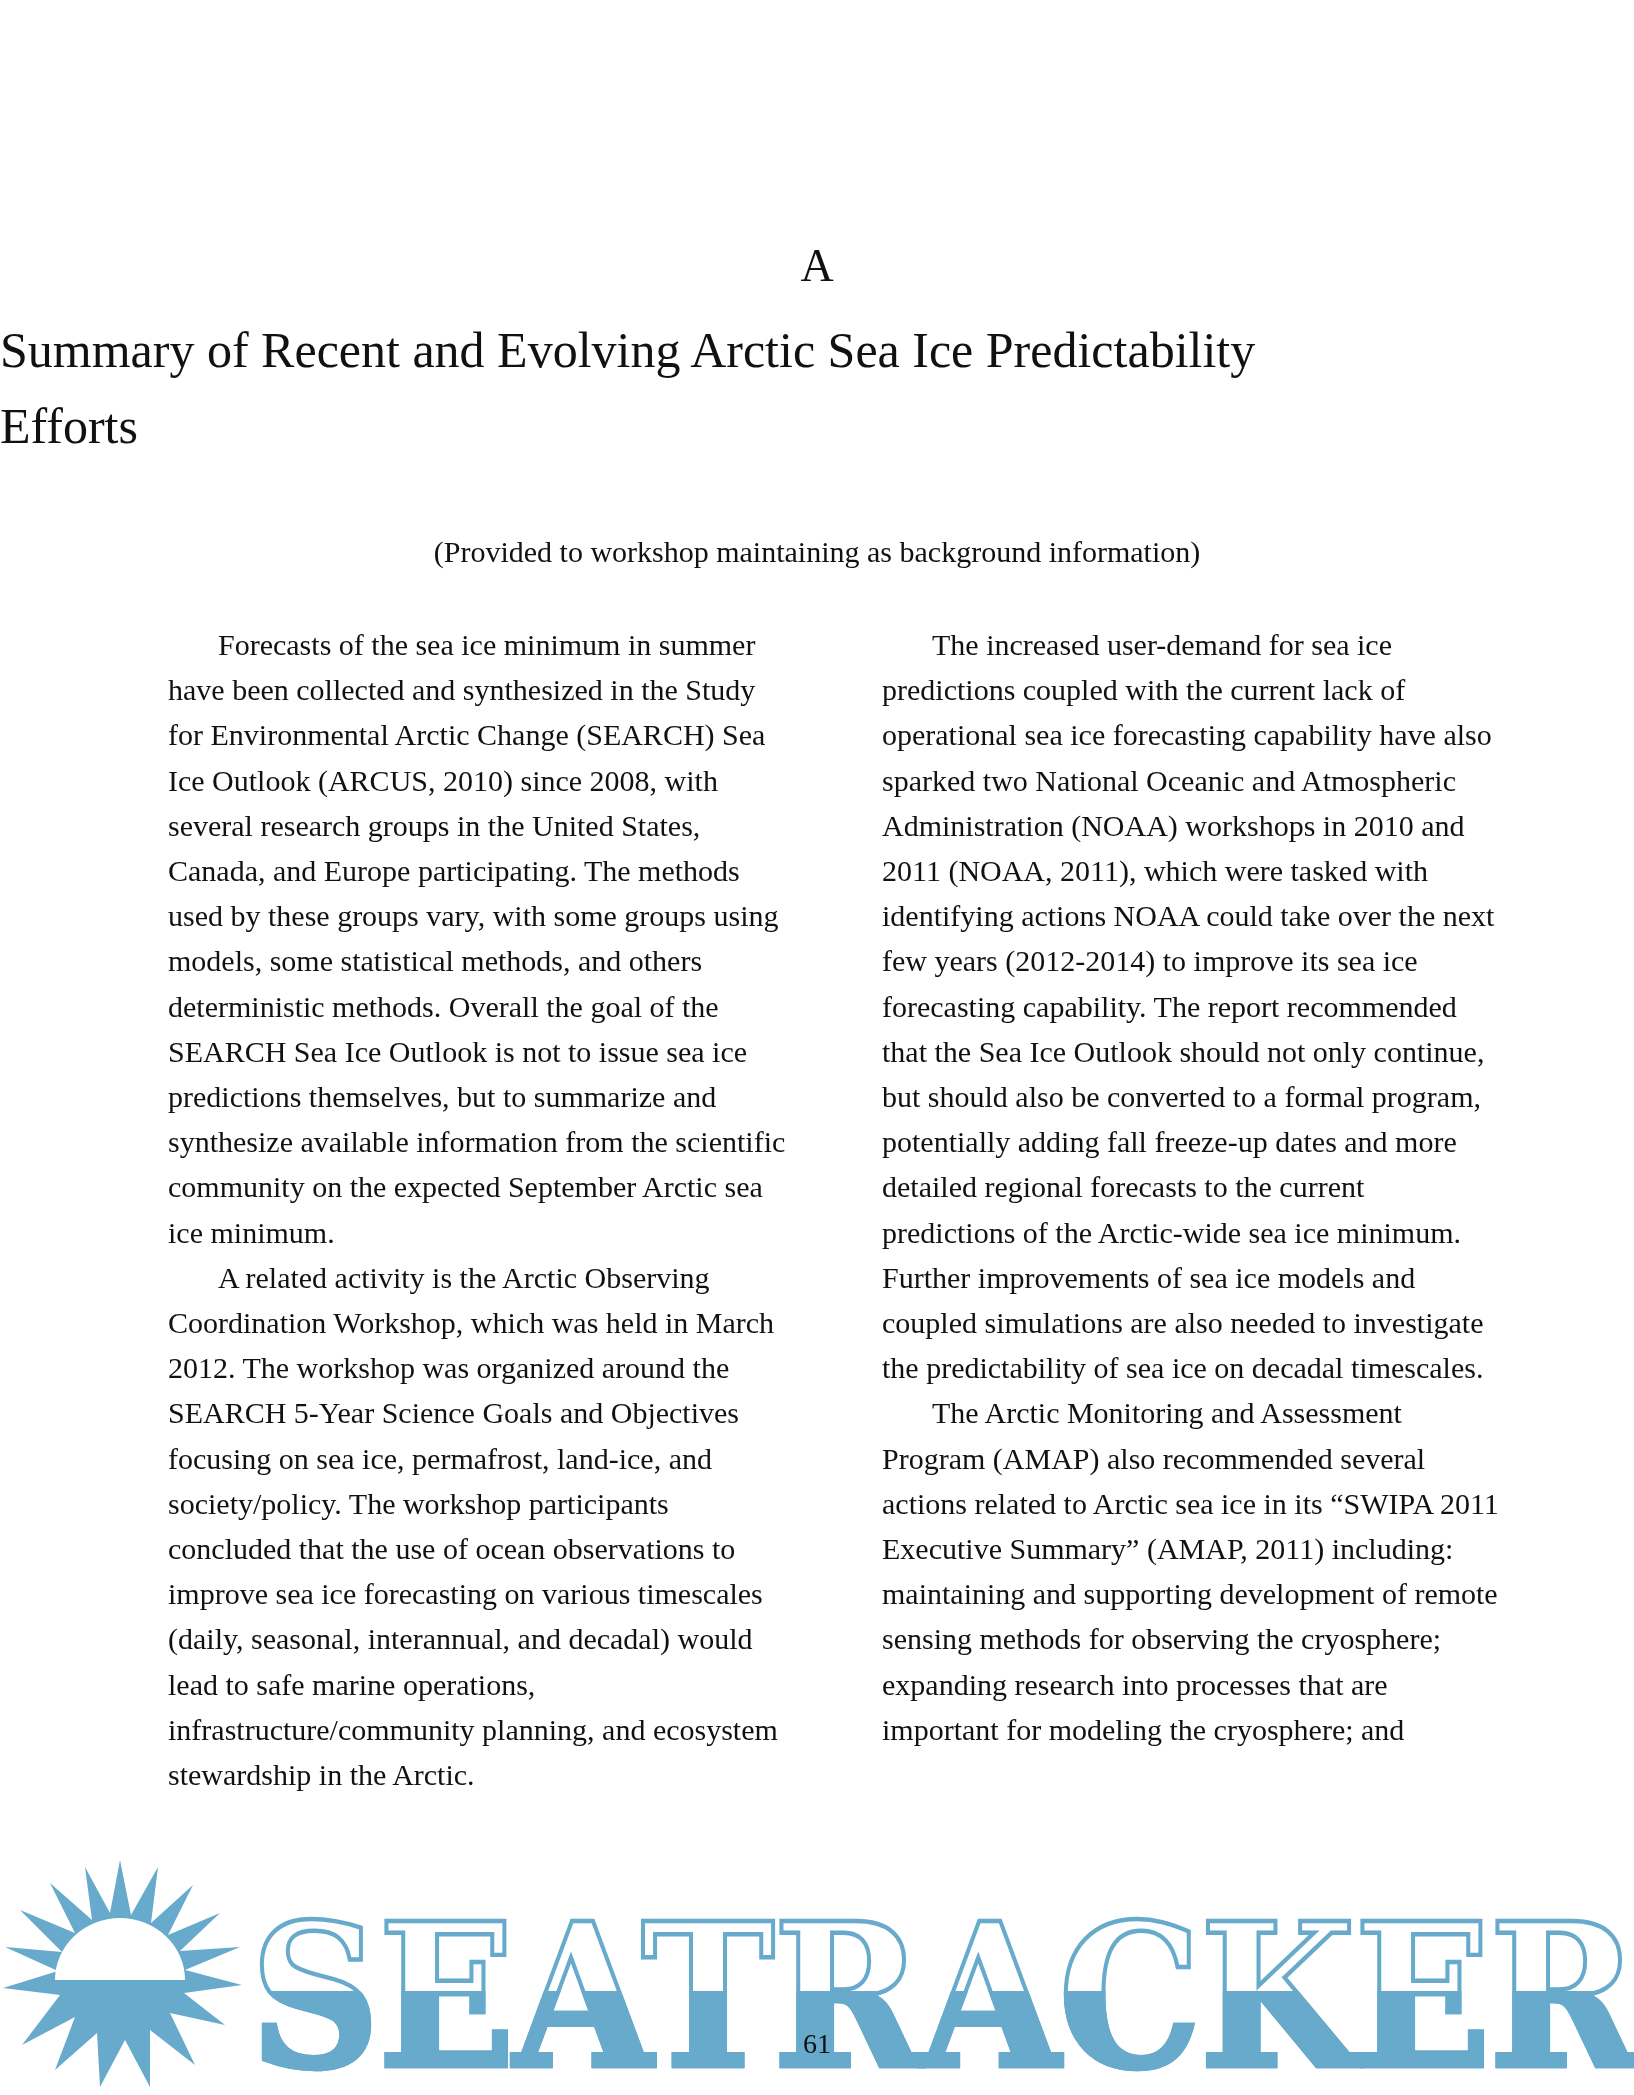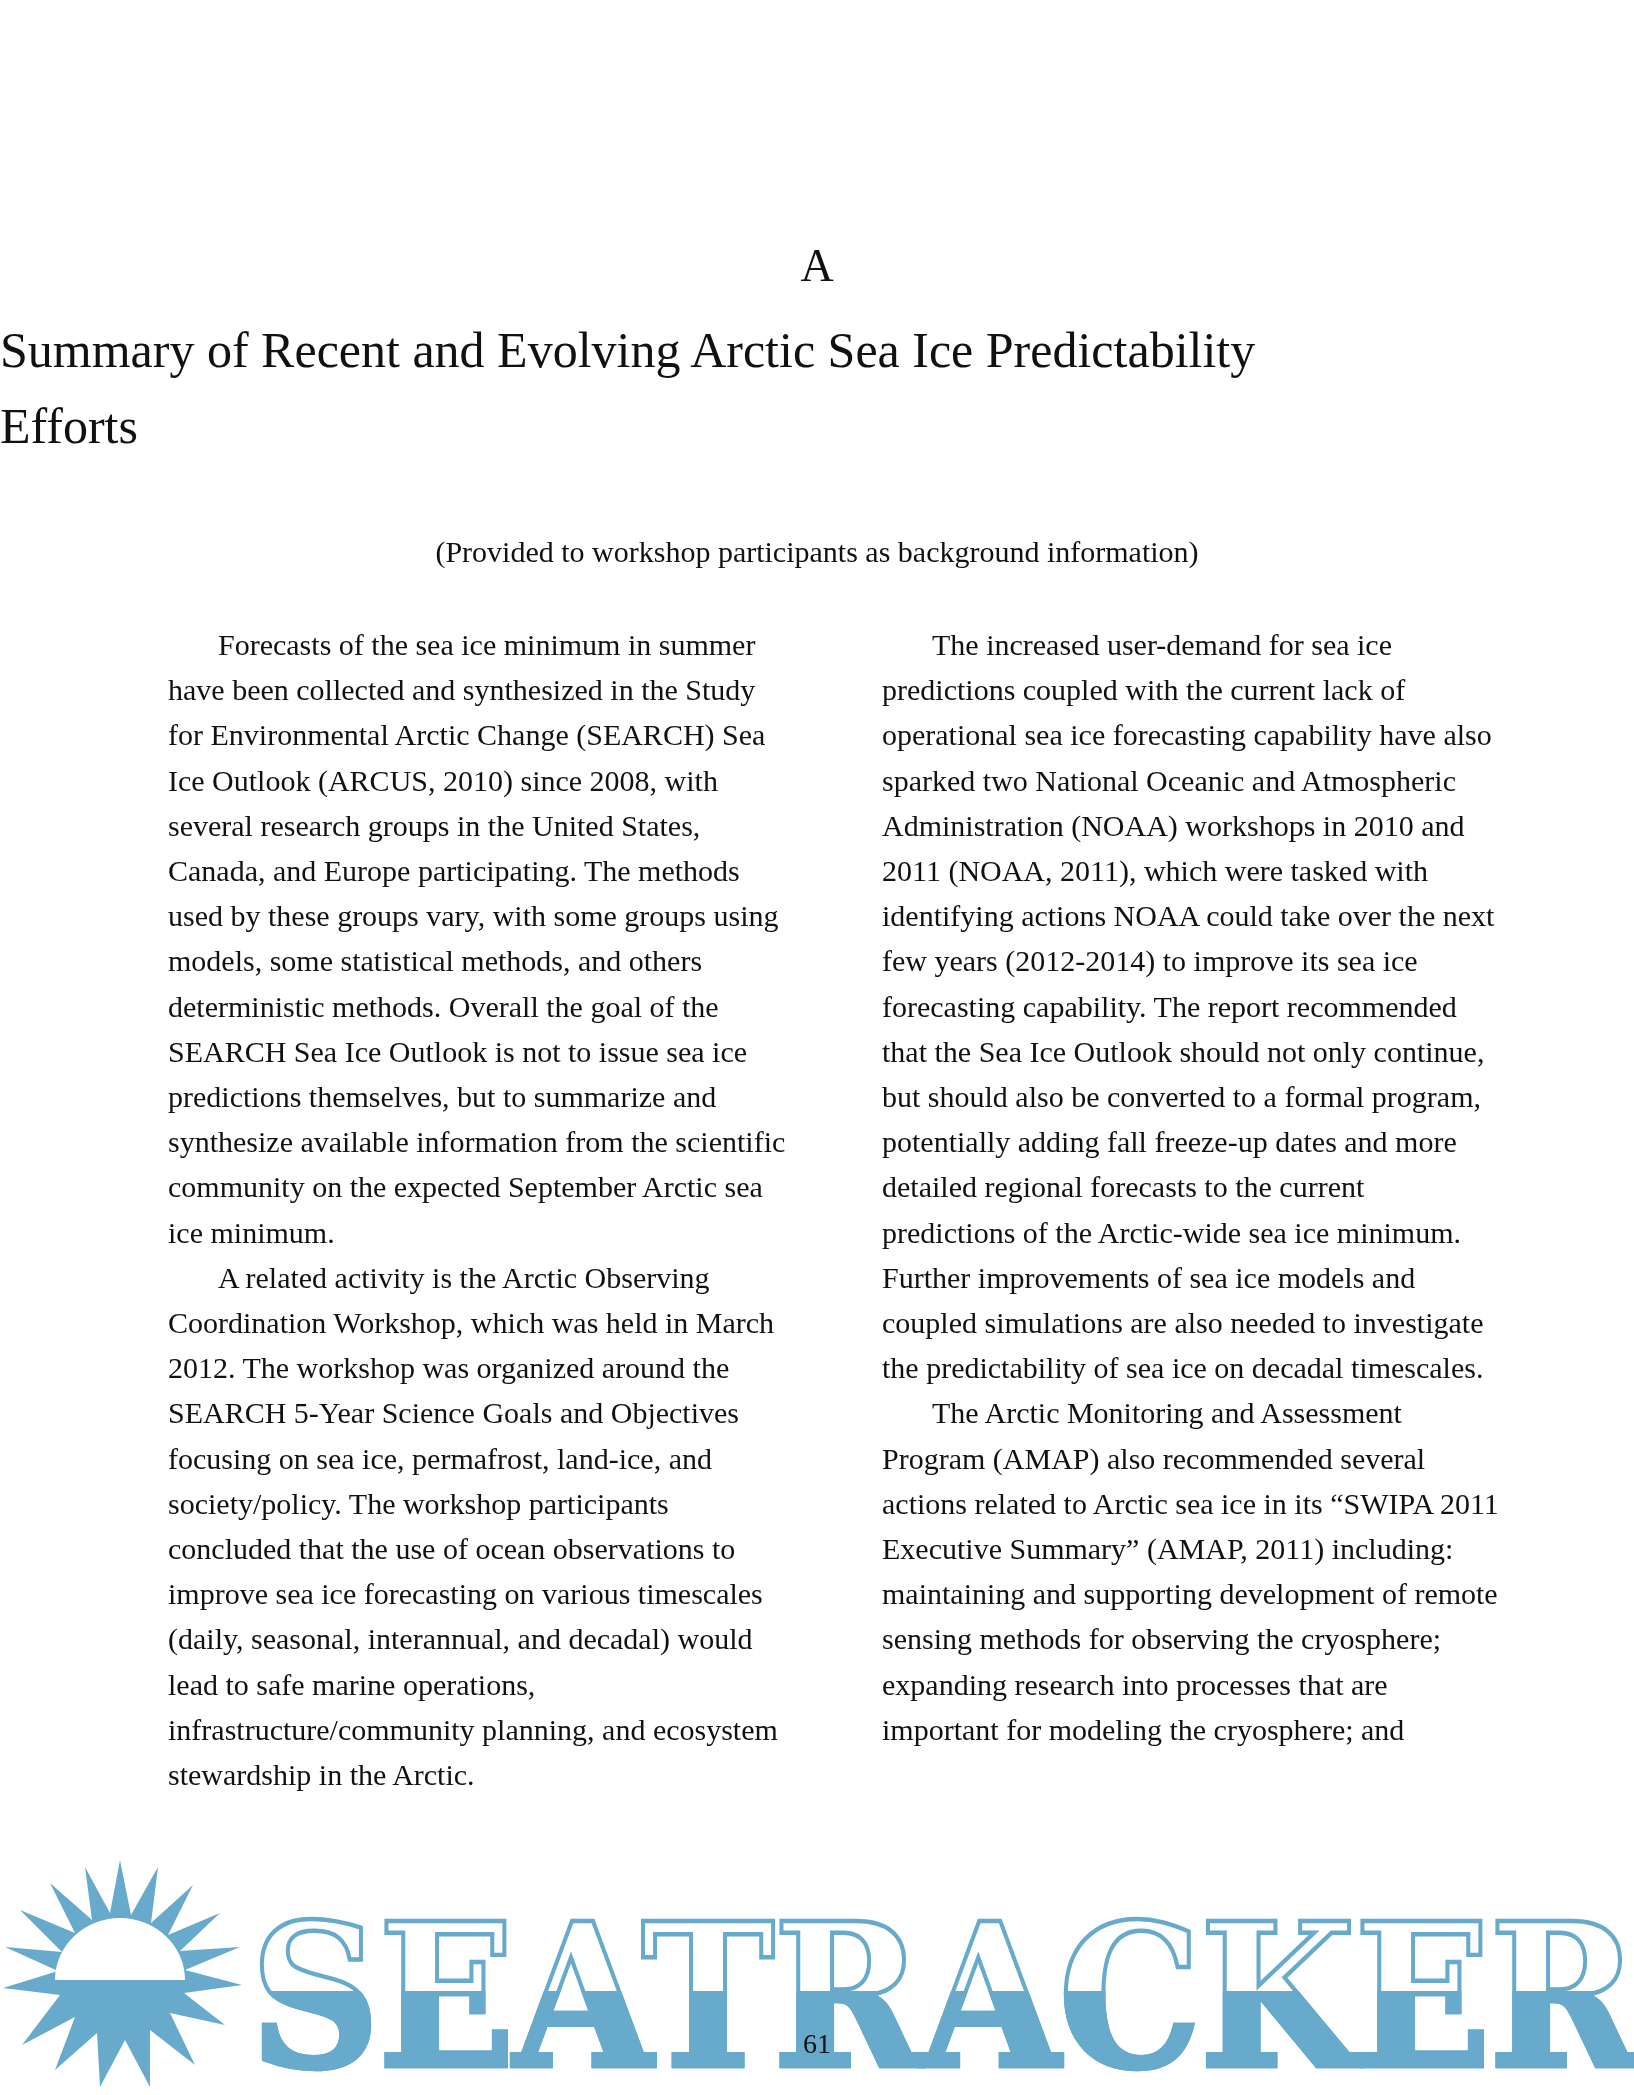--- a/index.html
+++ b/index.html
@@ -23,21 +23,21 @@
                color: transparent; -webkit-text-stroke: 4px #67aacb;
                background: linear-gradient(to bottom, rgba(255,255,255,0) 0%, rgba(255,255,255,0) 46%, #67aacb 46%, #67aacb 100%);
                -webkit-background-clip: text; background-clip: text; white-space: nowrap; transform: scaleY(1.1); transform-origin: top left; }
     .wm-sun { position: absolute; left: 0; top: 0; }
   </style>
 </head>
 <body>
 
 <div class="appendix-letter">A</div>
 <div class="title">Summary of Recent and Evolving Arctic Sea Ice Predictability Efforts</div>
-<div class="subtitle">(Provided to workshop participants as background information)</div>
+<div class="subtitle">(Provided to workshop maintaining as background information)</div>
 
 <div class="column col-left">
   <p>Forecasts of the sea ice minimum in summer have been collected and synthesized in the Study for Environmental Arctic Change (SEARCH) Sea Ice Outlook (ARCUS, 2010) since 2008, with several research groups in the United States, Canada, and Europe participating. The methods used by these groups vary, with some groups using models, some statistical methods, and others deterministic methods. Overall the goal of the SEARCH Sea Ice Outlook is not to issue sea ice predictions themselves, but to summarize and synthesize available information from the scientific community on the expected September Arctic sea ice minimum.</p>
   <p>A related activity is the Arctic Observing Coordination Workshop, which was held in March 2012. The workshop was organized around the SEARCH 5-Year Science Goals and Objectives focusing on sea ice, permafrost, land-ice, and society/policy. The workshop participants concluded that the use of ocean observations to improve sea ice forecasting on various timescales (daily, seasonal, interannual, and decadal) would lead to safe marine operations, infrastructure/community planning, and ecosystem stewardship in the Arctic.</p>
 </div>
 
 <div class="column col-right">
   <p>The increased user-demand for sea ice predictions coupled with the current lack of operational sea ice forecasting capability have also sparked two National Oceanic and Atmospheric Administration (NOAA) workshops in 2010 and 2011 (NOAA, 2011), which were tasked with identifying actions NOAA could take over the next few years (2012-2014) to improve its sea ice forecasting capability. The report recommended that the Sea Ice Outlook should not only continue, but should also be converted to a formal program, potentially adding fall freeze-up dates and more detailed regional forecasts to the current predictions of the Arctic-wide sea ice minimum. Further improvements of sea ice models and coupled simulations are also needed to investigate the predictability of sea ice on decadal timescales.</p>
   <p>The Arctic Monitoring and Assessment Program (AMAP) also recommended several actions related to Arctic sea ice in its “SWIPA 2011 Executive Summary” (AMAP, 2011) including: maintaining and supporting development of remote sensing methods for observing the cryosphere; expanding research into processes that are important for modeling the cryosphere; and</p>
 </div>

